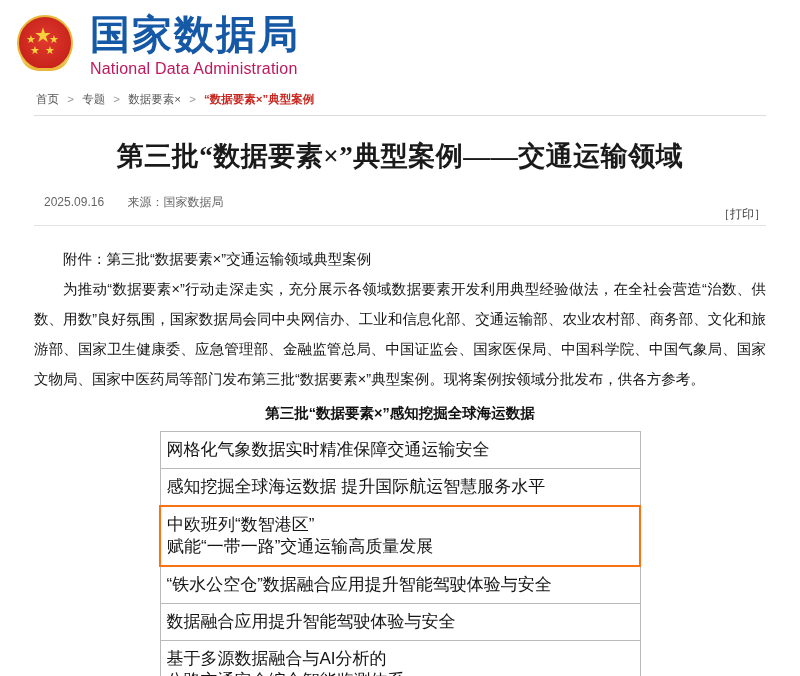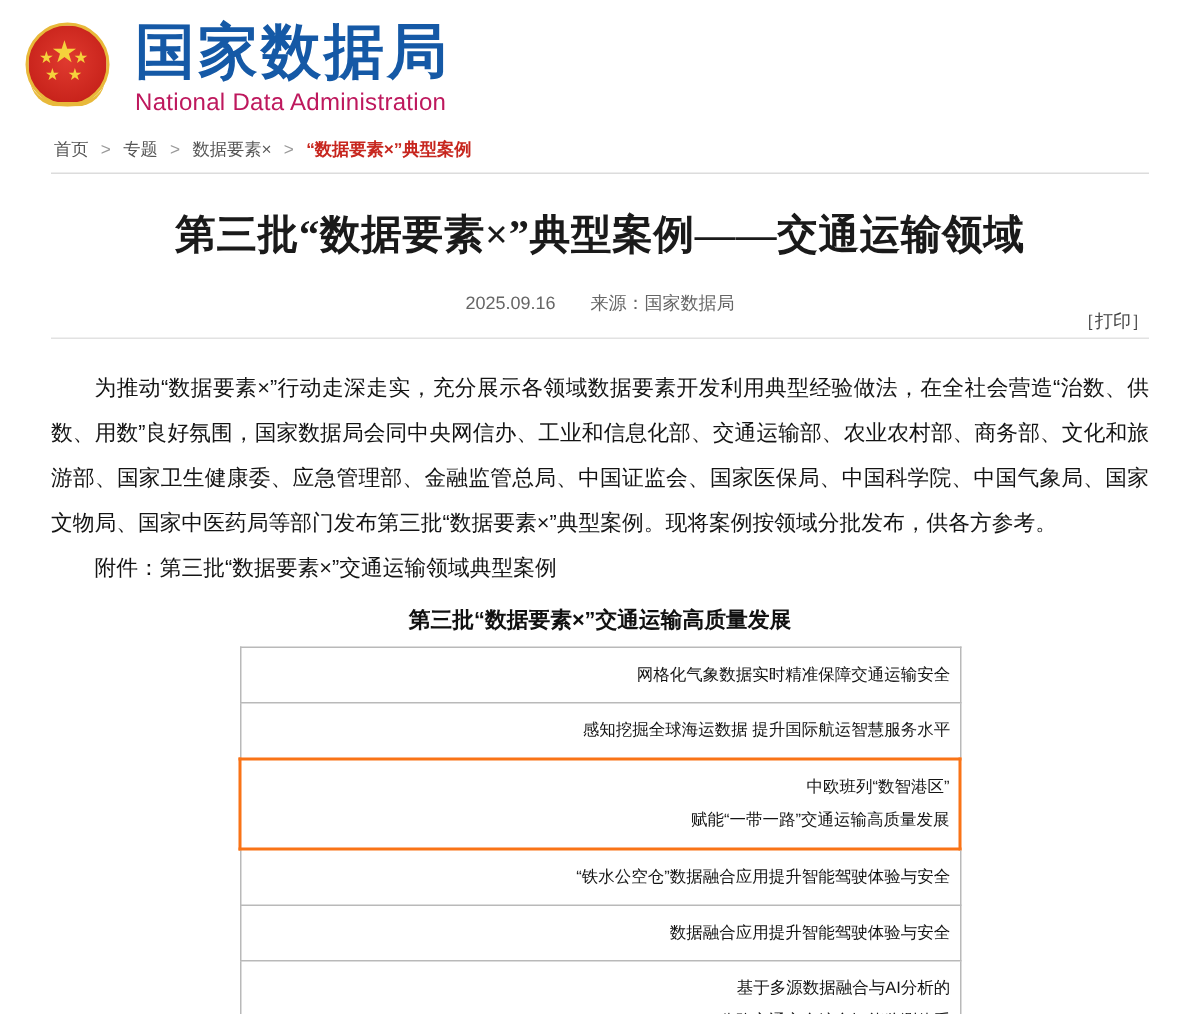--- a/index.html
+++ b/index.html
@@ -108,21 +108,21 @@
     text-align: center;
     font-family: "Liberation Serif", "DejaVu Serif", serif;
     font-size: 27px;
     font-weight: bold;
     color: #1a1a1a;
     margin: 22px 0 0 0;
     letter-spacing: 0.5px;
   }
   .meta-row {
     position: relative;
-    text-align: center;
+    text-align: left;
     font-size: 12px;
     color: #666;
     margin-top: 20px;
   }
   .meta-row .meta-item { margin: 0 10px; }
   .meta-row .print-link {
     position: absolute;
     right: 0;
     top: 12px;
     color: #444;
@@ -154,22 +154,22 @@
     color: #111;
   }
   table.cases {
     border-collapse: collapse;
     width: 482px;
     margin: 8px auto 0 auto;
     table-layout: fixed;
   }
   table.cases td {
     border: 1px solid #b9b9b9;
-    text-align: right;
-    font-size: 11px;
+    text-align: left;
+    font-size: 17px;
     color: #141414;
     padding: 7px 6px;
     line-height: 22px;
   }
   table.cases tr.highlight td {
     border: 2px solid #f97316;
   }
 </style>
 </head>
 <body>
@@ -207,25 +207,25 @@
 
   <div class="meta-row">
     <span class="meta-item">2025.09.16</span>
     <span class="meta-item">来源：国家数据局</span>
     <a href="#" class="print-link">［打印］</a>
   </div>
 
   <hr class="rule">
 
   <div class="body-text">
+    <p class="indent2">附件：第三批“数据要素×”交通运输领域典型案例</p>
     <p class="indent2">为推动“数据要素×”行动走深走实，充分展示各领域数据要素开发利用典型经验做法，在全社会营造“治数、供数、用数”良好氛围，国家数据局会同中央网信办、工业和信息化部、交通运输部、农业农村部、商务部、文化和旅游部、国家卫生健康委、应急管理部、金融监管总局、中国证监会、国家医保局、中国科学院、中国气象局、国家文物局、国家中医药局等部门发布第三批“数据要素×”典型案例。现将案例按领域分批发布，供各方参考。</p>
-    <p class="indent2">附件：第三批“数据要素×”交通运输领域典型案例</p>
-  </div>
-
-  <div class="table-title">第三批“数据要素×”交通运输高质量发展</div>
+  </div>
+
+  <div class="table-title">第三批“数据要素×”感知挖掘全球海运数据</div>
 
   <table class="cases">
     <tbody>
       <tr>
         <td>网格化气象数据实时精准保障交通运输安全</td>
       </tr>
       <tr>
         <td>感知挖掘全球海运数据 提升国际航运智慧服务水平</td>
       </tr>
       <tr class="highlight">

